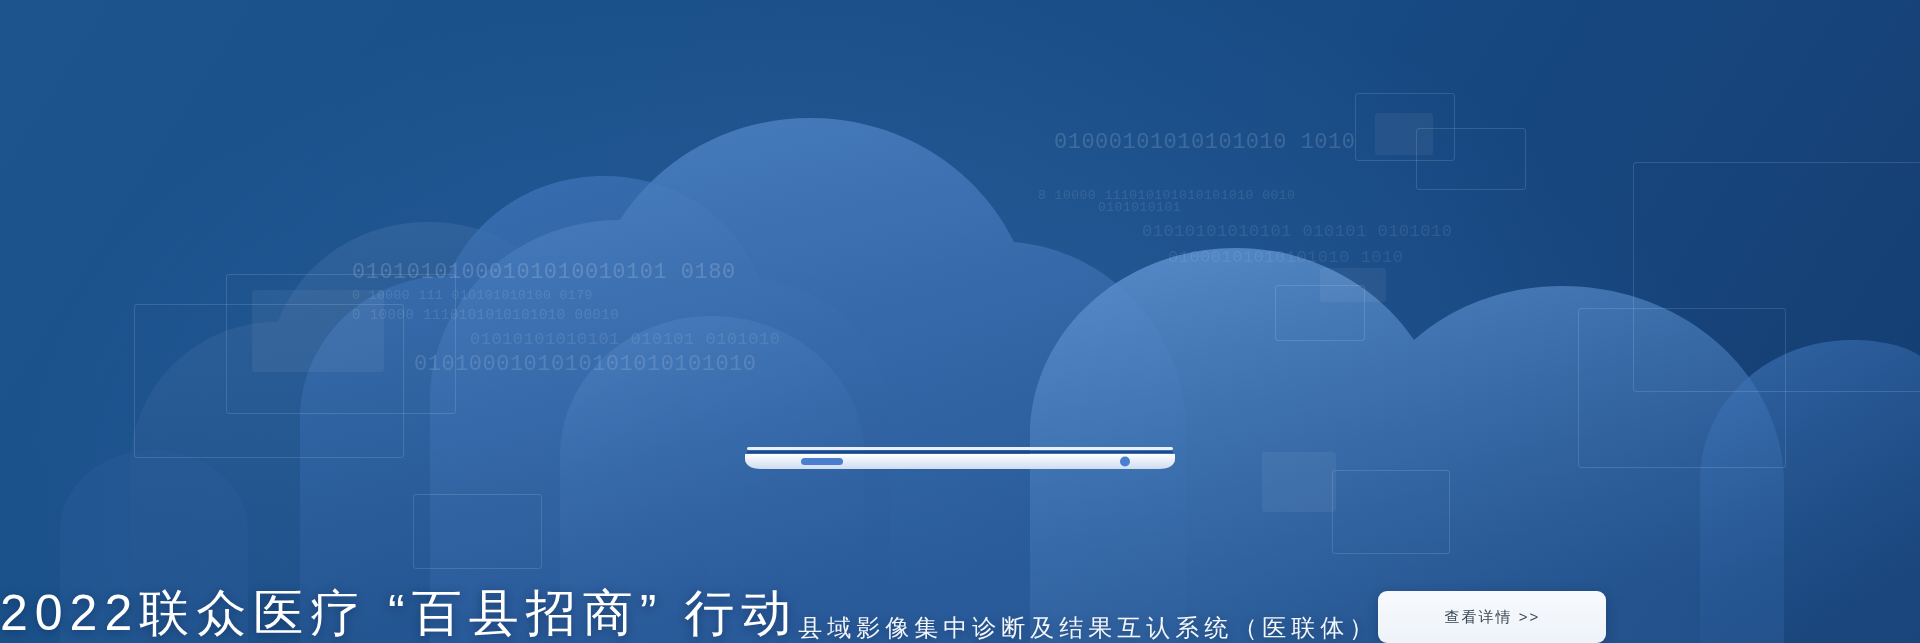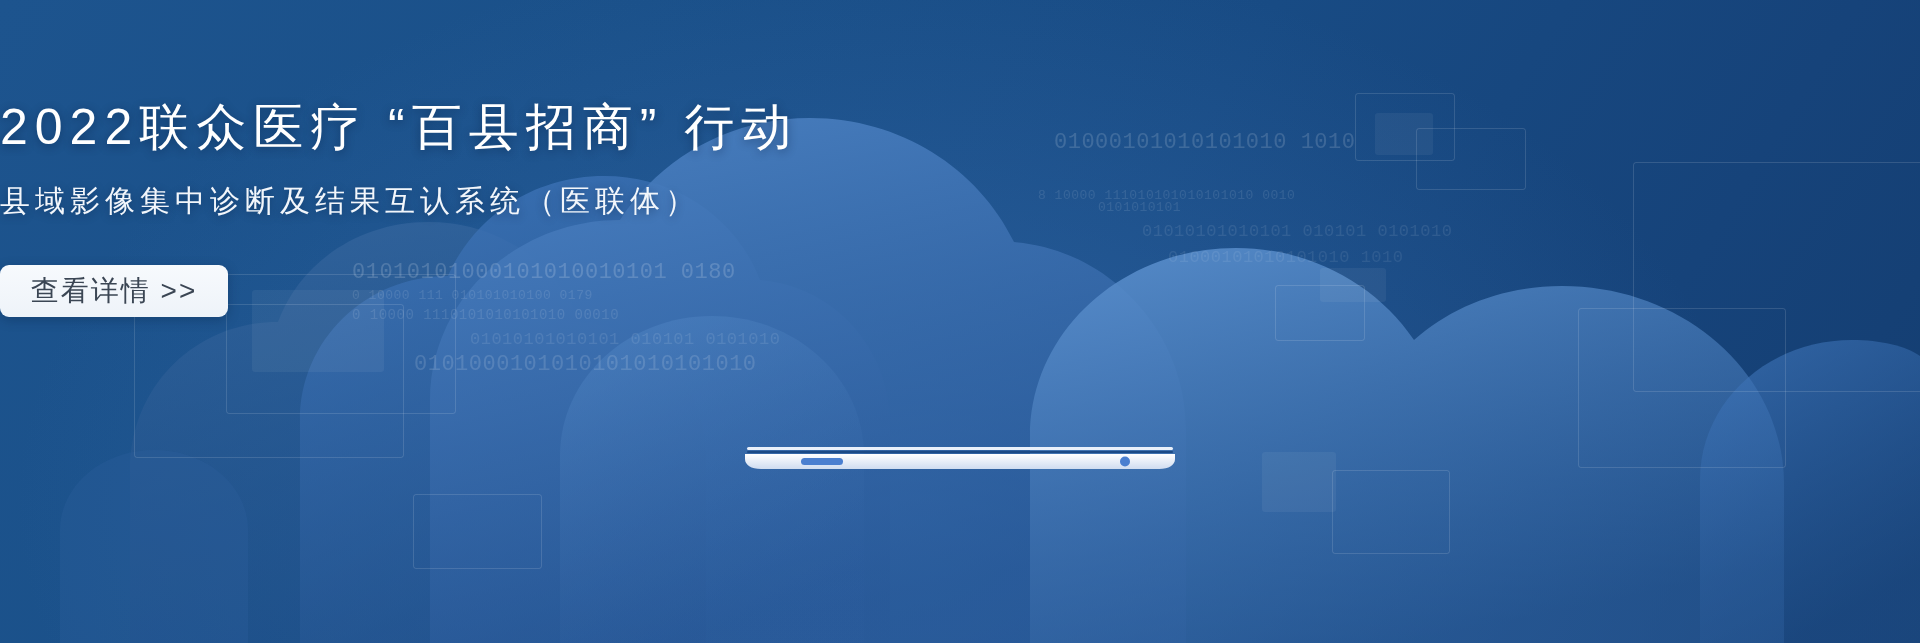--- a/index.html
+++ b/index.html
@@ -43,56 +43,56 @@
     pointer-events:none;
     user-select:none;
   }
 
   
   .clouds { position:absolute; inset:0; pointer-events:none; }
 
   
   .content {
     position:absolute; inset:0;
-    display:flex; flex-direction:column;
-    align-items:flex-start;
+    display:flex; flex-direction:row;
+    align-items:flex-end;
     z-index:12;
   }
   .title {
     margin-top:98px;
     font-size:50px;
     font-weight:400;
     color:#ffffff;
     letter-spacing:7px;
     line-height:1.18;
     text-shadow:0 2px 10px rgba(5,25,55,0.45);
     white-space:nowrap;
   }
   .subtitle {
     margin-top:26px;
-    font-size:30px;
+    font-size:24px;
     font-weight:400;
     color:#f2f6fb;
     letter-spacing:5px;
     line-height:1.2;
     text-shadow:0 2px 8px rgba(5,25,55,0.40);
     white-space:nowrap;
   }
   .cta {
     margin-top:46px;
     display:inline-flex;
     align-items:center; justify-content:center;
     min-width:228px; height:52px;
     padding:0 26px;
     background:linear-gradient(180deg,#f7fafd 0%,#eef3f9 100%);
     border:none;
     border-radius:9px;
     color:#3b4654;
     font-family:"Liberation Sans", sans-serif;
-    font-size:28px;
+    font-size:15px;
     letter-spacing:2px;
     cursor:pointer;
     box-shadow:0 3px 12px rgba(8,30,62,0.30);
     white-space:nowrap;
   }
 
   
   .device {
     position:absolute;
     left:50%; transform:translateX(-50%);

